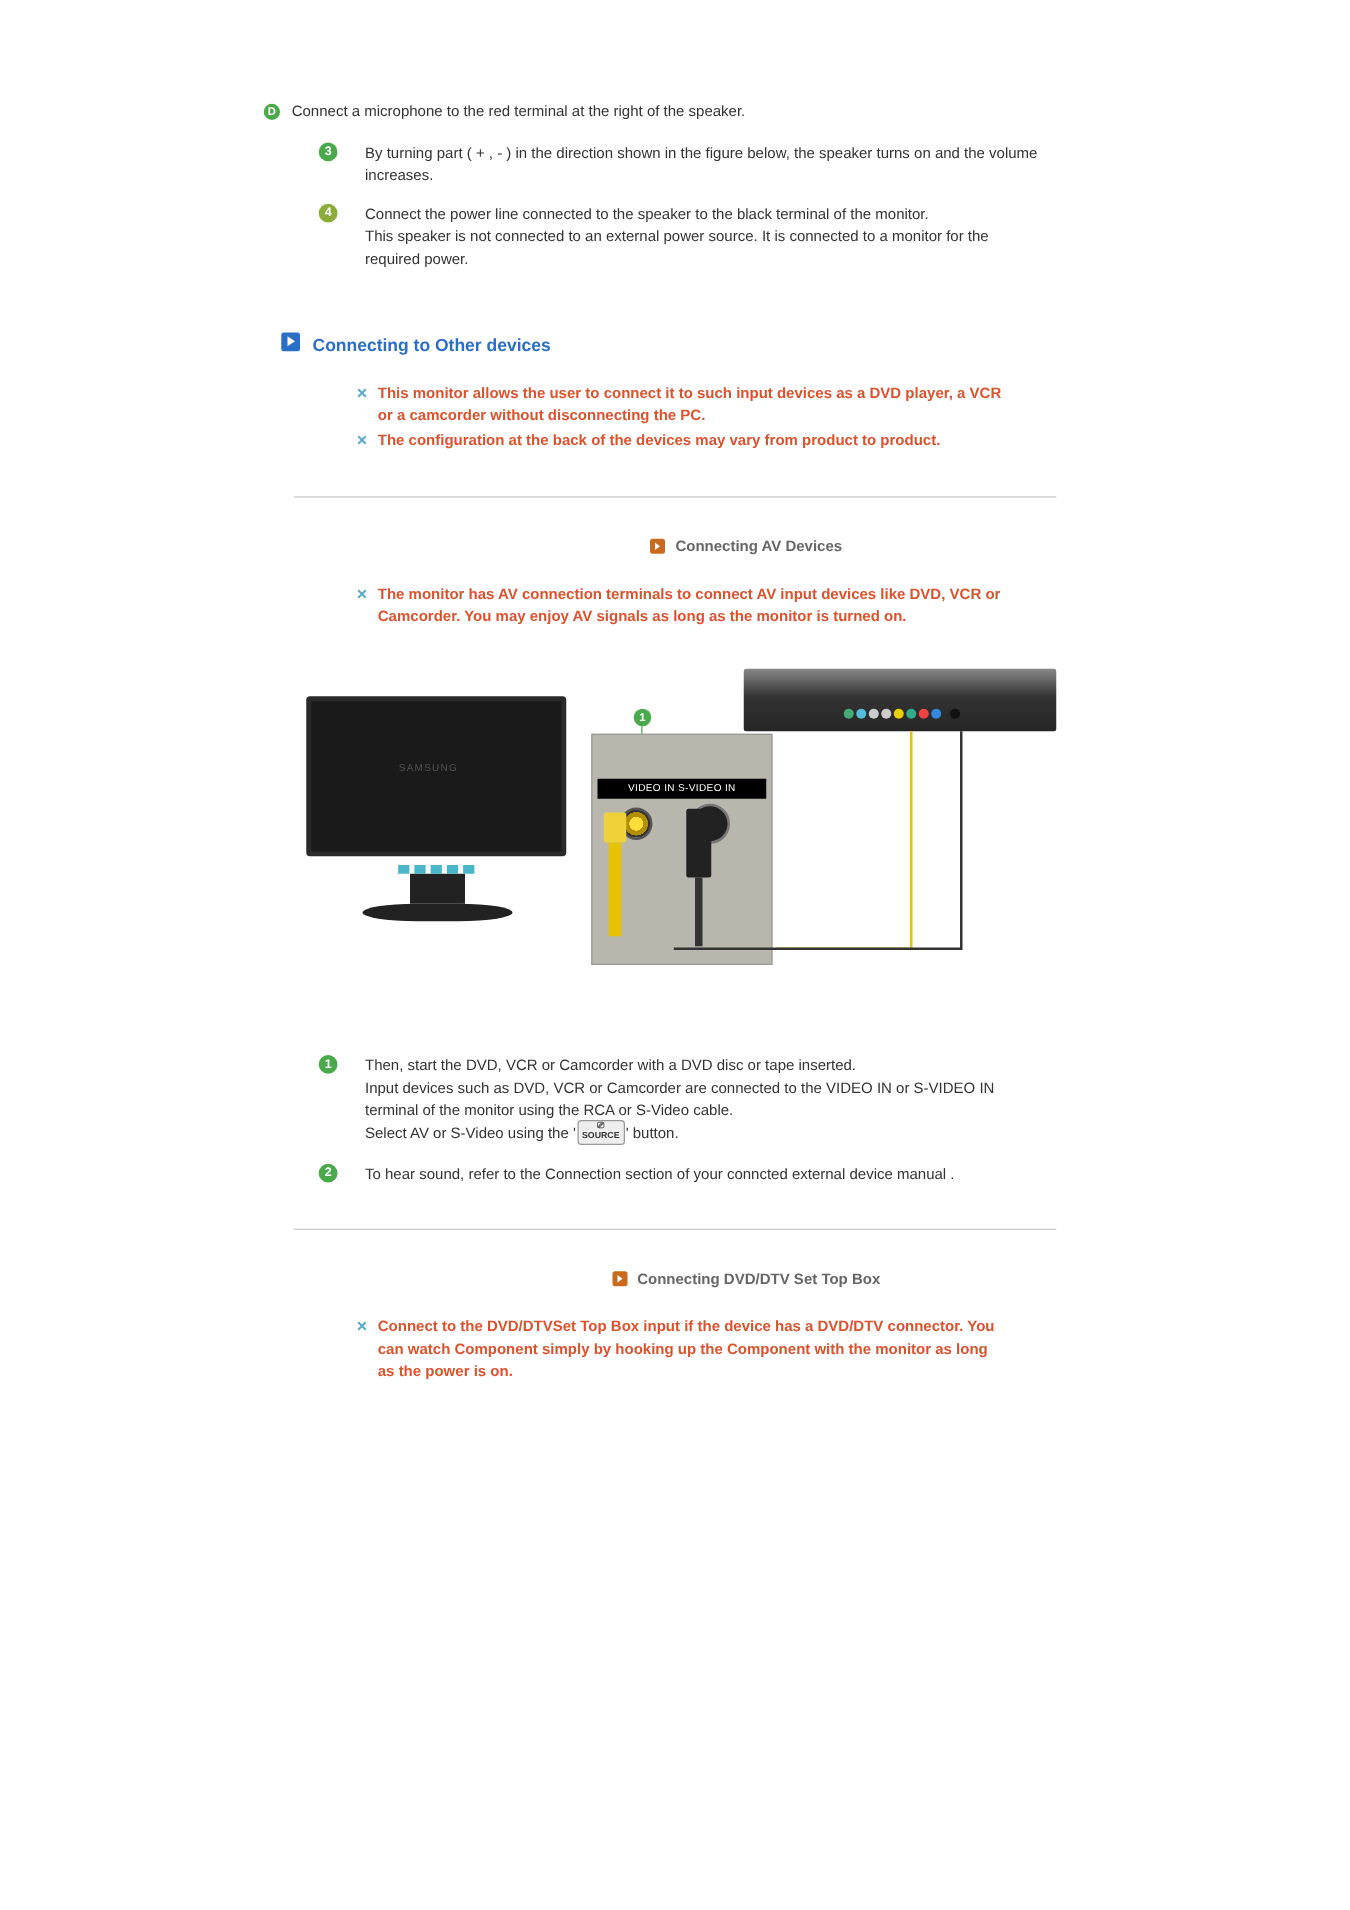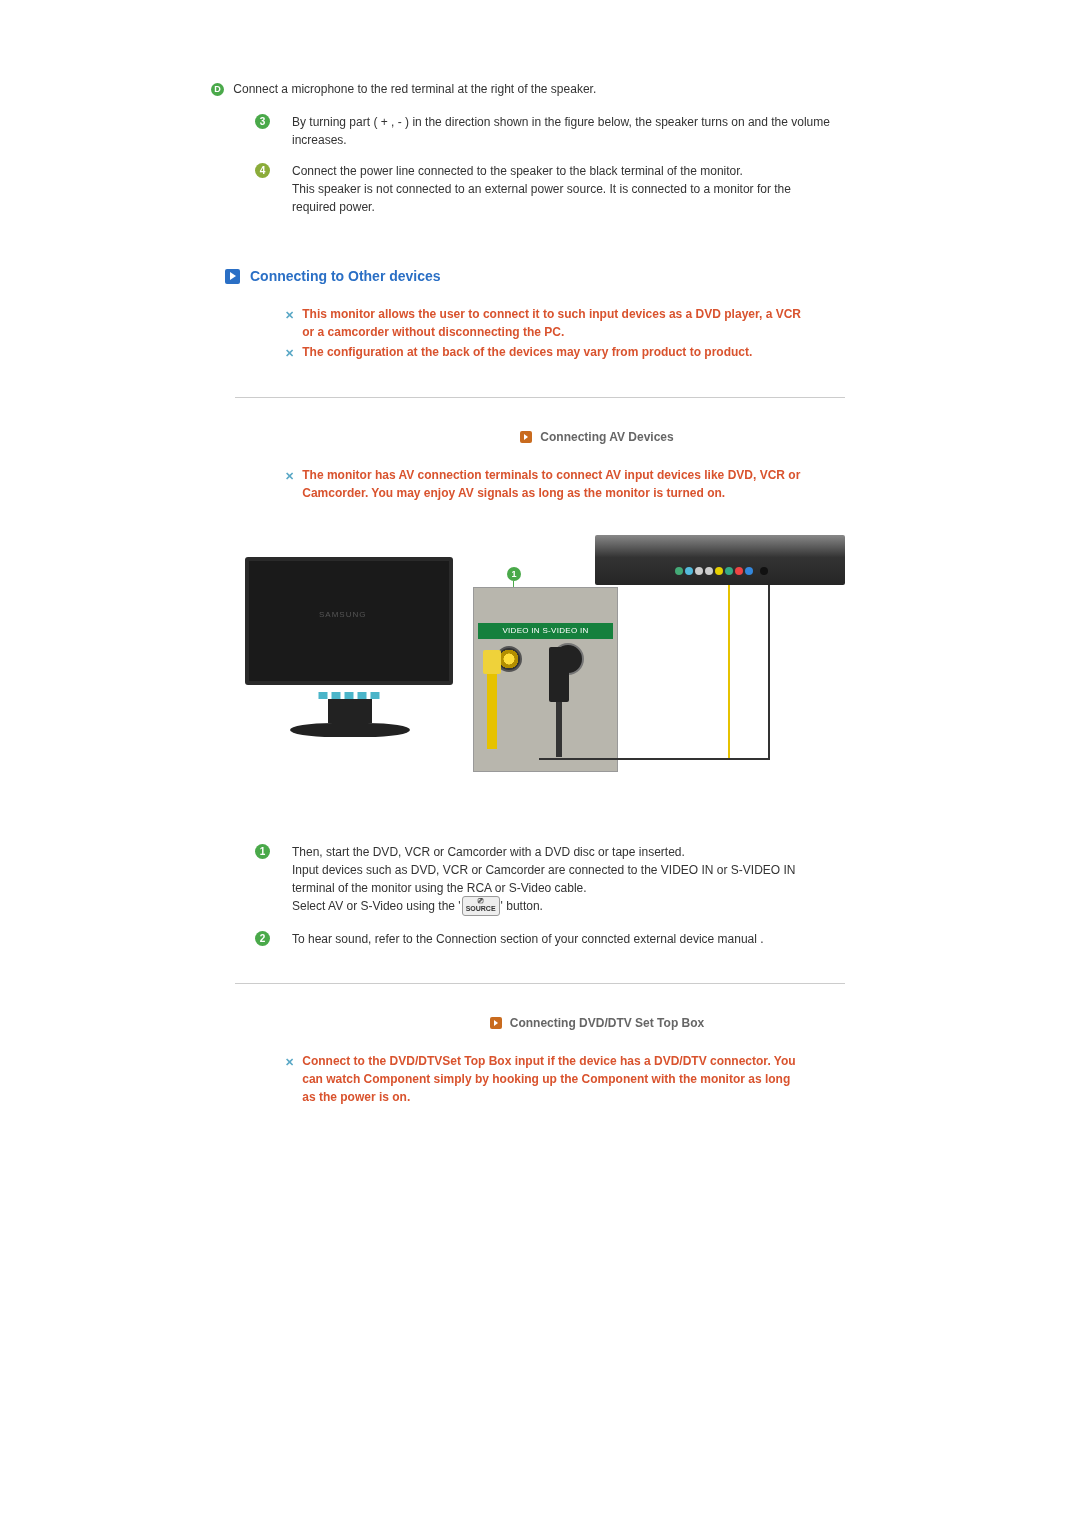--- a/index.html
+++ b/index.html
@@ -59,21 +59,21 @@
     color: #333333;
     padding-top: 1px;
   }
   .indent-sub {
     margin-left: 76px;
     margin-right: 110px;
     margin-bottom: 14px;
   }
   .section-header {
     display: flex;
-    align-items: center;
+    align-items: flex-start;
     margin: 50px 0 18px 90px;
   }
   .section-arrow {
     width: 15px;
     height: 15px;
     background: #2a6fc5;
     border-radius: 2px;
     margin-right: 10px;
     position: relative;
   }
@@ -235,21 +235,21 @@
     top: 49px;
     width: 1px;
     height: 40px;
     background: #4aa94a;
   }
   .av-label {
     position: absolute;
     top: 35px;
     left: 4px;
     right: 4px;
-    background: #15803d;
+    background: #000000;
     color: #fff;
     font-size: 8px;
     text-align: center;
     padding: 2px 0;
     letter-spacing: 0.3px;
   }
   .rca-jack {
     position: absolute;
     top: 58px;
     left: 22px;

